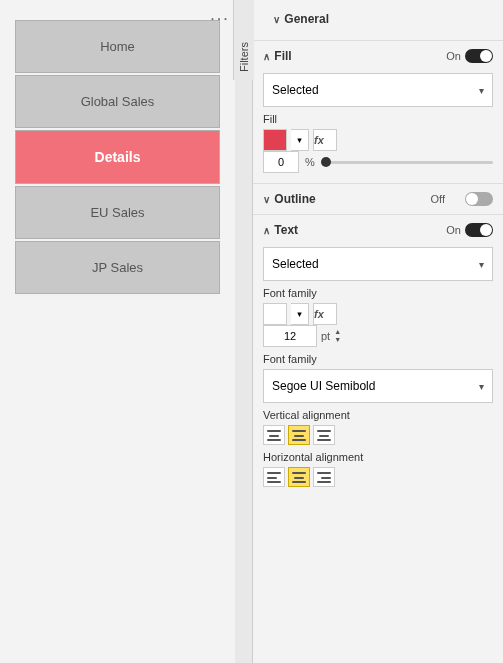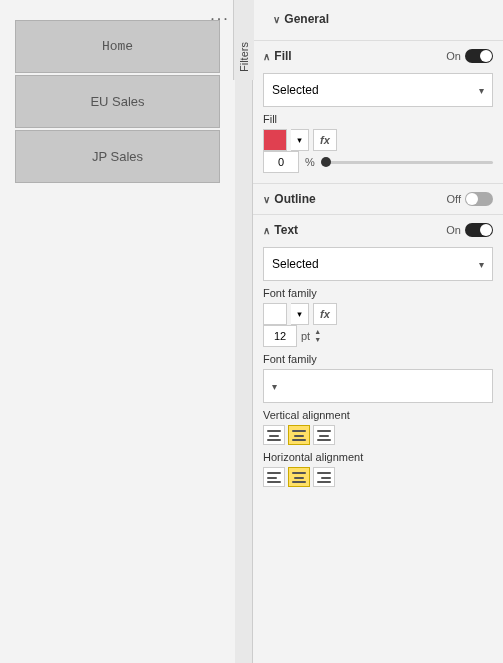--- a/index.html
+++ b/index.html
@@ -202,21 +202,20 @@
       cursor: pointer;
     }
 
     .fx-button {
       width: 24px;
       height: 22px;
       border: 1px solid #ccc;
       background: white;
       display: flex;
       align-items: center;
-      justify-content: center;
       font-size: 11px;
       color: #555;
       cursor: pointer;
       font-style: italic;
       font-weight: 600;
     }
 
     .transparency-row {
       display: flex;
       align-items: center;
@@ -269,21 +268,21 @@
       margin: 2px 0;
     }
 
     .font-size-row {
       display: flex;
       align-items: center;
       gap: 4px;
     }
 
     .font-size-input {
-      width: 34px;
+      width: 54px;
       height: 22px;
       border: 1px solid #ccc;
       text-align: center;
       font-size: 11px;
       background: white;
     }
 
     .pt-label {
       font-size: 11px;
       color: #555;
@@ -346,22 +345,28 @@
     .general-section {
       padding: 6px 10px;
     }
   </style>
 </head>
 <body>
 
 <div class="left-panel">
   <span style="position:absolute;top:10px;right:6px;font-size:16px;color:#888;letter-spacing:1px;">···</span>
 
-  <div class="nav-item" style="margin-top:10px;font-family:Liberation Mono, monospace;">
+  <div class="nav-item" style="margin-top:10px;">
     <span>Home</span>
+  </div>
+  <div class="nav-item">
+    <span>Global Sales</span>
+  </div>
+  <div class="nav-item active">
+    <span>Details</span>
   </div>
   <div class="nav-item">
     <span>EU Sales</span>
   </div>
   <div class="nav-item">
     <span>JP Sales</span>
   </div>
 </div>
 
 <div class="filters-sidebar">
@@ -419,21 +424,21 @@
 
     </div>
   </div>
 
   <div class="divider"></div>
 
   <div>
     <div class="section-header">
       <span class="chevron">∨</span>
       <span>Outline</span>
-      <div class="toggle-label toggle-switch" style="margin-left:auto; display:flex; align-items:center; gap:4px;">
+      <div class="toggle-label toggle-switch" style="margin-left:auto; display:flex; align-items:center; gap:20px;">
         <span style="font-size:11px;color:#555;">Off</span>
         <div class="toggle-track off">
           <div class="toggle-thumb"></div>
         </div>
       </div>
     </div>
   </div>
 
   <div class="divider"></div>
 
@@ -471,20 +476,21 @@
         <input class="font-size-input" type="text" value="12" style="">
         <span class="pt-label">pt</span>
         <div class="spinner-arrows">
           <span class="spinner-arrow">▲</span>
           <span class="spinner-arrow">▼</span>
         </div>
       </div>
 
       <div class="field-label">Font family</div>
       <div class="dropdown-select">
+        <span>Segoe UI Semibold</span>
         <span class="chevron-down">▾</span>
       </div>
 
       <div class="field-label">Vertical alignment</div>
       <div class="align-row">
         <div class="align-btn">
           <div class="align-icon">
             <div class="align-line" style="margin-bottom:1px;"></div>
             <div class="align-line short"></div>
             <div class="align-line"></div>

